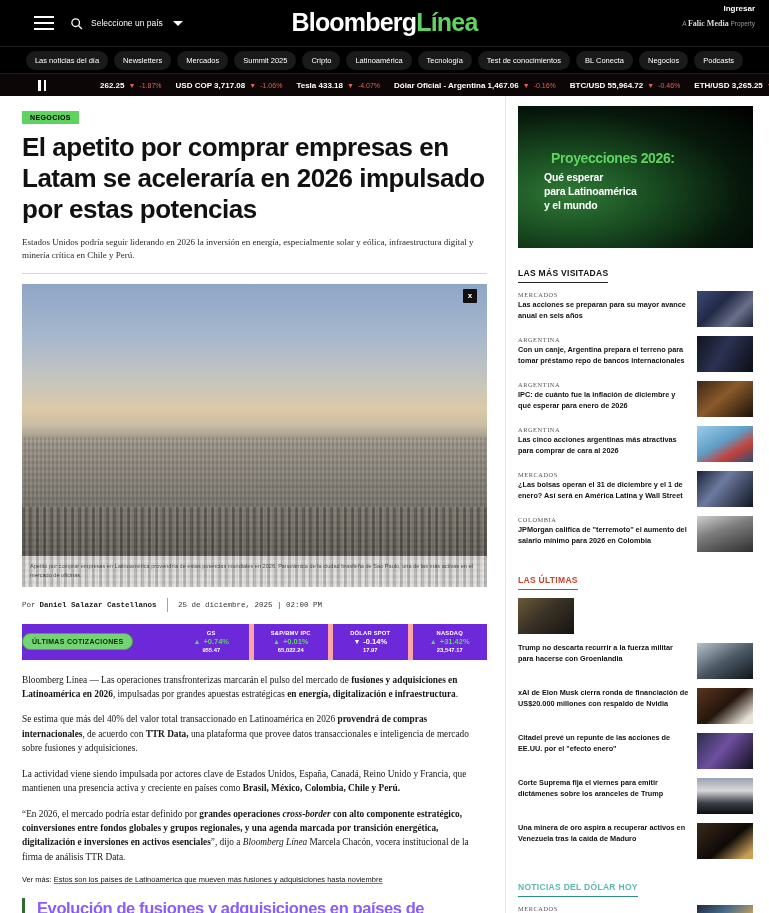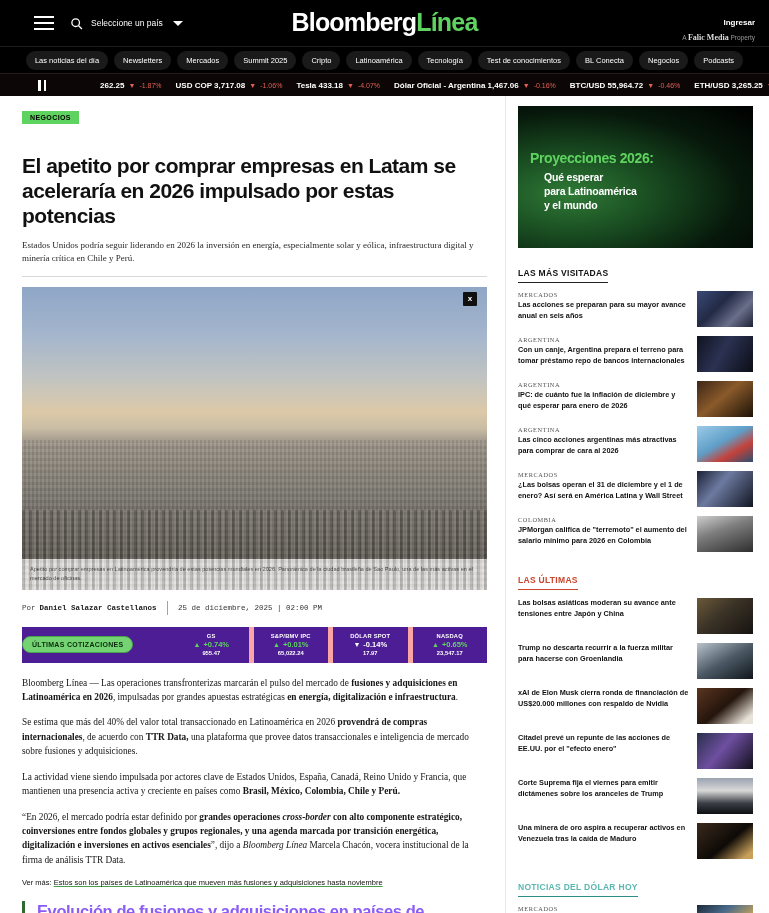--- a/index.html
+++ b/index.html
@@ -30,21 +30,21 @@
   }
   .chev { width: 0; height: 0; border-left: 5px solid transparent; border-right: 5px solid transparent; border-top: 5px solid #fff; margin-left:4px;}
   .brand {
     position: absolute; left: 50%; transform: translateX(-50%);
     top: 8px;
     font-size: 25px; font-weight: 700; letter-spacing: -0.8px;
     color: #fff; white-space: nowrap;
   }
   .brand .green { color: #5fd35f; }
   .header-right {
-    position: absolute; right: 14px; top: 18px; text-align: right;
+    position: absolute; right: 14px; top: 4px; text-align: right;
   }
   .ingresar { color: #fff; font-size: 8px; font-weight: 700; cursor: pointer; display:block; }
   .falic { color: #9a9a9a; font-size: 6.5px; margin-top: 6px; white-space: nowrap; }
   .falic b { color: #ddd; font-family: "Liberation Serif", serif; font-size: 8px; }
 
   
   .navbar {
     background: #000; height: 27px;
     display: flex; align-items: center; justify-content: center;
     gap: 6px; border-top: 1px solid #1c1c1c;
@@ -77,22 +77,22 @@
   .main-col { width: 505px; padding: 10px 18px 0 22px; }
   .side-col { width: 264px; padding: 10px 16px 0 12px; border-left: 1px solid #e8e8e8; }
 
   
   .cat-badge {
     display: inline-block; background: #5fd35f; color: #000;
     font-size: 7px; font-weight: 700; letter-spacing: .4px;
     padding: 3px 8px; margin-bottom: 8px;
   }
   h1.headline {
-    font-size: 21px; line-height: 1.2; font-weight: 700;
-    letter-spacing: -0.5px; color: #111; margin-bottom: 10px; margin-top: 21px;
+    font-size: 26px; line-height: 1.2; font-weight: 700;
+    letter-spacing: -0.5px; color: #111; margin-bottom: 10px;
   }
   .deck {
     font-family: "Liberation Serif", serif;
     font-size: 9px; line-height: 1.45; color: #2a2a2a; margin-bottom: 11px;
   }
   .hr { height:1px; background:#d8d8d8; margin-bottom: 10px; }
 
   .figure { position: relative; }
   .photo {
     width: 100%; height: 272px; display:block;
@@ -126,21 +126,21 @@
     display:flex; align-items:center; gap: 10px;
     font-size: 7.5px; color:#222; padding: 11px 0 12px 0; font-family: Liberation Mono, monospace;
   }
   .byline .by { color:#444; }
   .byline .auth { font-weight: 700; }
   .byline .vline { width:1.5px; height: 14px; background:#5fd35f;}
   .byline .date { color:#333; }
 
   
   .quotes {
-    display:flex; align-items:stretch; background:#4c1d95; height: 36px;
+    display:flex; align-items:stretch; background:#6d28d9; height: 36px;
     margin-bottom: 13px; position: relative;
   }
   .quotes-label {
     position:absolute; left: 0; top: 9px;
     background: #74d474; color:#0b2a0b; font-size: 7px; font-weight: 700;
     letter-spacing:.3px; padding: 4px 9px; border-radius: 9px; white-space: nowrap;
     border: 1px solid #4aa44a;
   }
   .qspacer { width: 152px; }
   .qitem {
@@ -171,21 +171,21 @@
   .subhead h2 {
     font-size: 16.5px; line-height: 1.25; font-weight: 700; letter-spacing:-.4px; color:#8b5cf6;
   }
 
   
   .ad {
     width: 100%; height: 142px; position: relative; overflow: hidden;
     background: radial-gradient(ellipse at 22% 62%, #2f7a36 0%, #184a20 34%, #07180b 66%, #000 100%);
     margin-bottom: 14px;
   }
-  .ad-t1 { position:absolute; left: 12px; top: 44px; color:#5fd35f; font-size: 14px; font-weight:700; letter-spacing:-.4px;}
+  .ad-t1 { position:absolute; left: 33px; top: 44px; color:#5fd35f; font-size: 14px; font-weight:700; letter-spacing:-.4px;}
   .ad-t2 { position:absolute; left: 26px; top: 64px; color:#fff; font-size: 10.5px; font-weight:700; line-height:1.35; letter-spacing:-.2px;}
 
   .sec-title {
     font-size: 8.5px; font-weight: 700; letter-spacing: .3px;
     padding-bottom: 4px; border-bottom: 1.5px solid #222;
     display:inline-block; margin-bottom: 8px;
   }
   .sec-title.red { color:#c9462c; border-bottom-color:#c9462c;}
   .sec-title.teal { color:#5bb7b0; border-bottom-color:#2a8f88;}
   .sec-title.dark { color:#111; }
@@ -341,21 +341,21 @@
             <div class="qchg down">
               <span style="font-size: 7px;">▼</span>
               <span>-0.14%</span>
             </div>
             <div class="qval">17.97</div>
           </div>
           <div class="qitem">
             <div class="qname">NASDAQ</div>
             <div class="qchg up">
               <span style="font-size: 7px;">▲</span>
-              <span>+0.65%</span>
+              <span>+31.42%</span>
             </div>
             <div class="qval">23,547.17</div>
           </div>
         </div>
     </div>
 
     <div class="body">
       <p>Bloomberg Línea — Las operaciones transfronterizas marcarán el pulso del mercado de <b>fusiones y adquisiciones en Latinoamérica en 2026</b>, impulsadas por grandes apuestas estratégicas <b>en energía, digitalización e infraestructura</b>.</p>
       <p>Se estima que más del 40% del valor total transaccionado en Latinoamérica en 2026 <b>provendrá de compras internacionales</b>, de acuerdo con <b>TTR Data,</b> una plataforma que provee datos transaccionales e inteligencia de mercado sobre fusiones y adquisiciones.</p>
       <p>La actividad viene siendo impulsada por actores clave de Estados Unidos, España, Canadá, Reino Unido y Francia, que mantienen una presencia activa y creciente en países como <b>Brasil, México, Colombia, Chile y Perú.</b></p>
@@ -423,23 +423,20 @@
             <div class="ntitle">JPMorgan califica de "terremoto" el aumento del salario mínimo para 2026 en Colombia</div>
           </div>
           <div class="thumb th6"></div>
         </div>
       </div>
 
     <div class="spacer8"></div>
     <div class="sec-title red">LAS ÚLTIMAS</div>
     <div id="latest-root">
         <div class="news-item">
-          <div class="news-text">
-            <div class="ntitle">Las bolsas asiáticas moderan su avance ante tensiones entre Japón y China</div>
-          </div>
           <div class="thumb th7"></div>
         </div>
         <div class="news-item">
           <div class="news-text">
             <div class="ntitle">Trump no descarta recurrir a la fuerza militar para hacerse con Groenlandia</div>
           </div>
           <div class="thumb th8"></div>
         </div>
         <div class="news-item">
           <div class="news-text">

